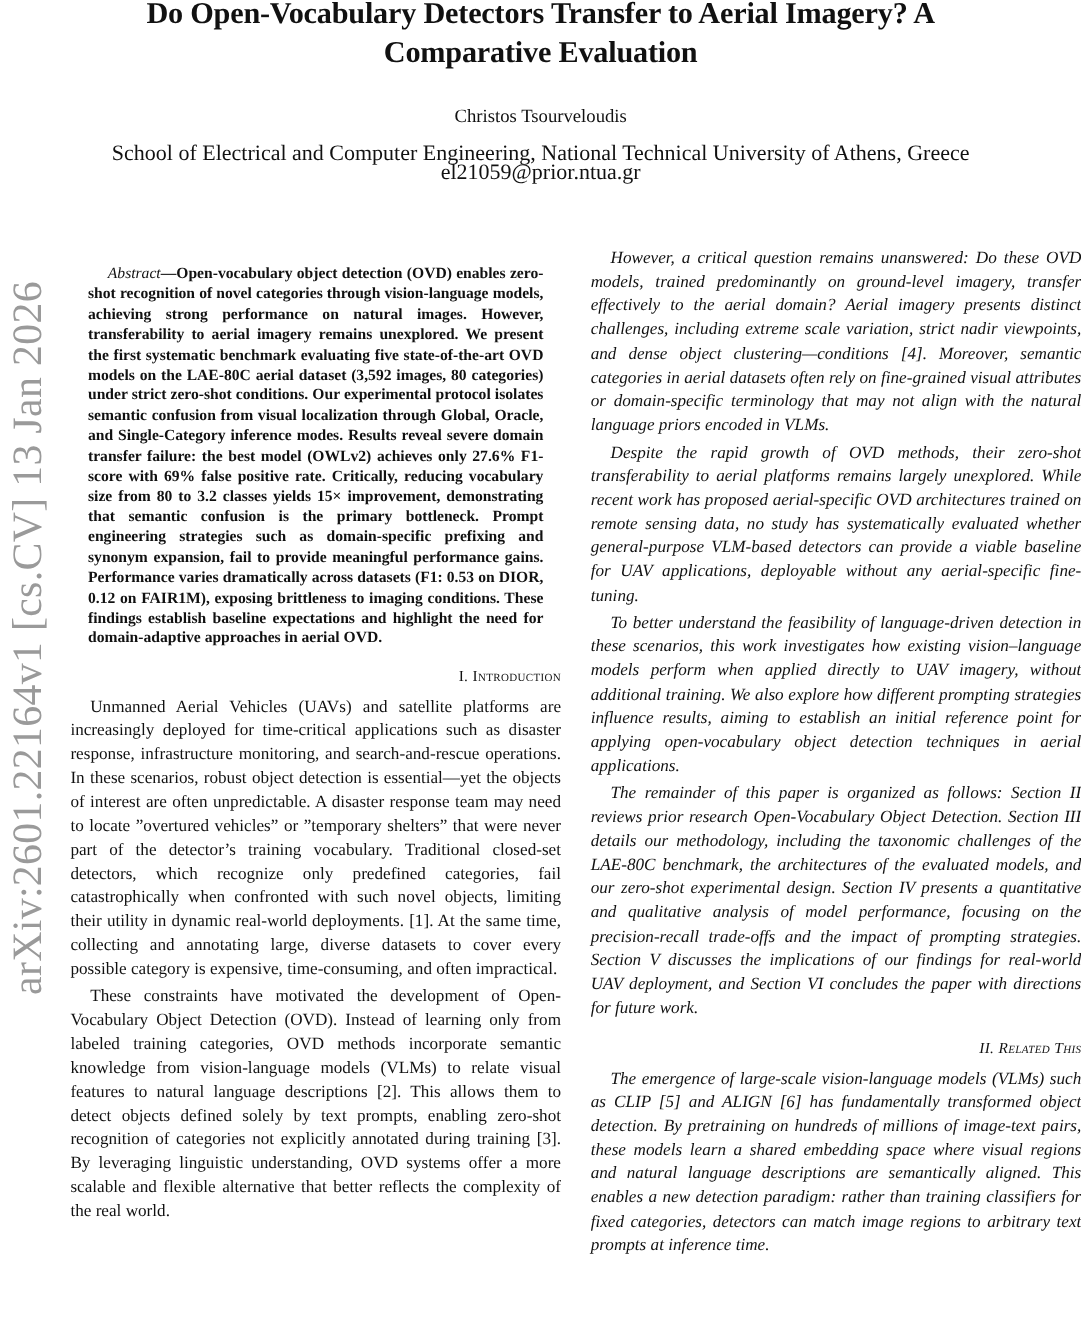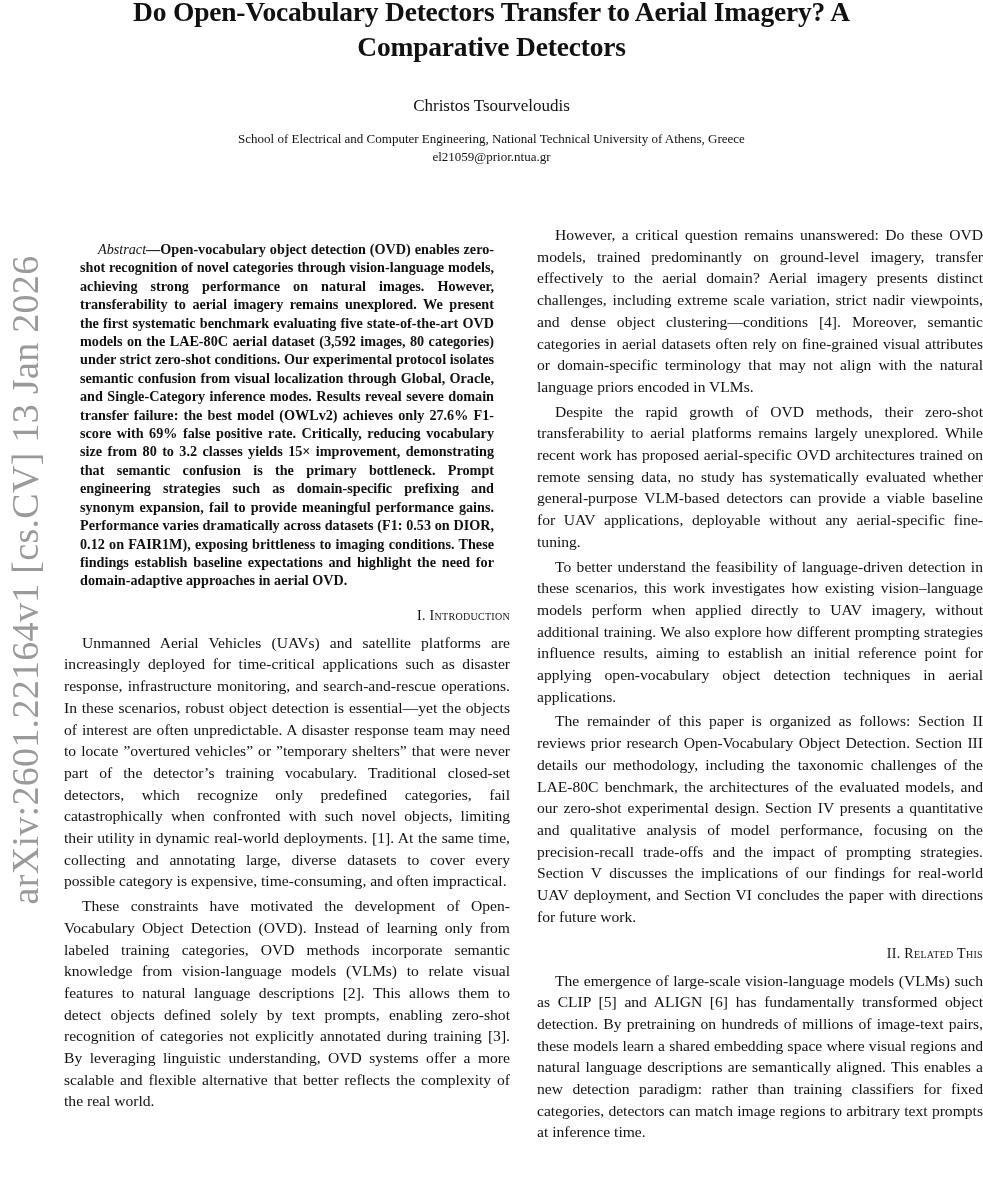--- a/index.html
+++ b/index.html
@@ -11,53 +11,53 @@
     position: absolute; left: 60px; top: -6px; width: 863px;
     text-align: center; font-weight: bold; font-size: 27.5px; line-height: 35px;
     letter-spacing: -0.2px;
   }
   .author {
     position: absolute; left: 0; width: 983px; top: 96px; text-align: center;
     font-size: 17px; line-height: 20px;
   }
   .affil {
     position: absolute; left: 0; width: 983px; top: 130px; text-align: center;
-    font-size: 13px; line-height: 18px;
+    font-size: 20px; line-height: 18px;
   }
   .arxiv-stamp {
     position: absolute; left: -355px; top: 555px; width: 760px; height: 50px;
     transform: rotate(-90deg); transform-origin: center center;
     text-align: center; color: #9a9a9a; font-size: 38px; line-height: 50px;
     letter-spacing: 0.3px; white-space: nowrap;
   }
   .col {
     position: absolute; width: 446px; font-size: 15.6px; line-height: 21.7px;
     text-align: justify; hyphens: manual;
   }
   .col-left { left: 64px; top: 224px; }
-  .col-right { left: 537px; top: 224px; }
+  .col-right { left: 537px; top: 224px; font-style: italic; }
   .abstract {
     font-weight: bold; font-size: 14.2px; line-height: 18.4px; margin: 16px;
     text-indent: 18px;
   }
   .abstract .lead { font-style: italic; font-weight: normal; }
   .abstract .dash { font-weight: bold; }
   .section-heading {
     text-align: right; font-variant: small-caps; font-size: 14px;
     line-height: 20px; margin: 16px 0 6px 0; letter-spacing: 0.3px;
   }
   .para { margin: 0; text-indent: 18px; }
   .para + .para { margin-top: 3px; }
 </style>
 </head>
 <body>
 
 <div class="title">
   <div>Do Open-Vocabulary Detectors Transfer to Aerial Imagery? A</div>
-  <div>Comparative Detectors</div>
+  <div>Comparative Evaluation</div>
 </div>
 
 <div class="author">Christos Tsourveloudis</div>
 
 <div class="affil">
   <div>School of Electrical and Computer Engineering, National Technical University of Athens, Greece</div>
   <div>el21059@prior.ntua.gr</div>
 </div>
 
 <div class="arxiv-stamp">arXiv:2601.22164v1  [cs.CV]  13 Jan 2026</div>

